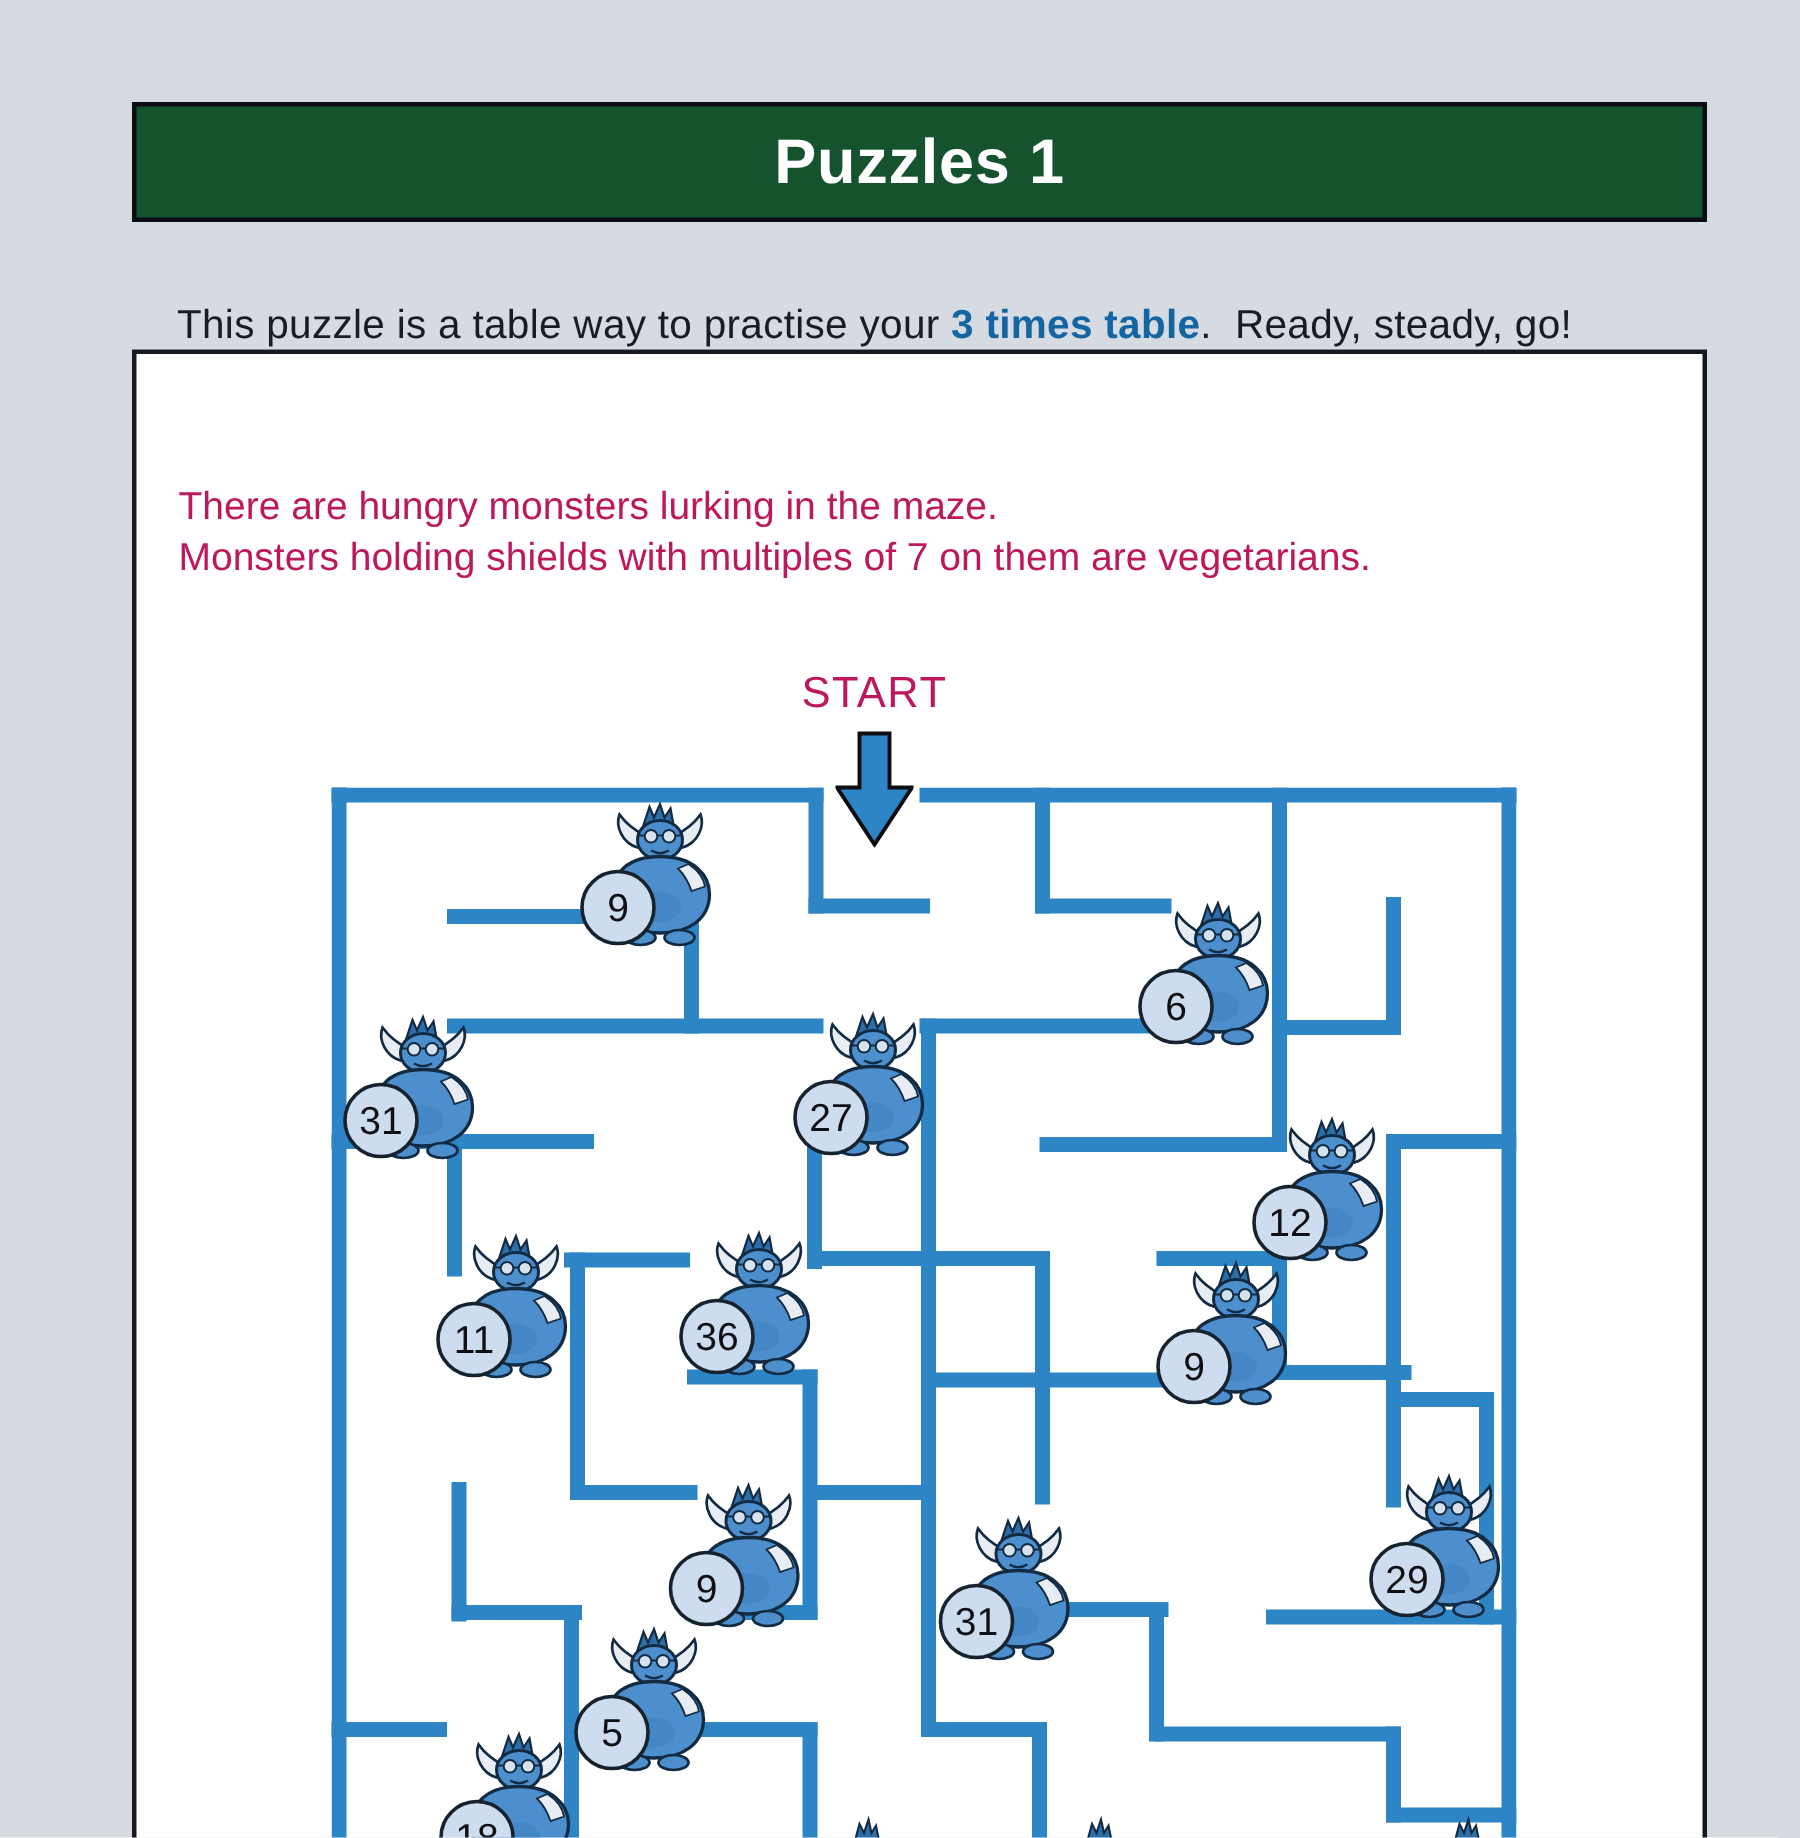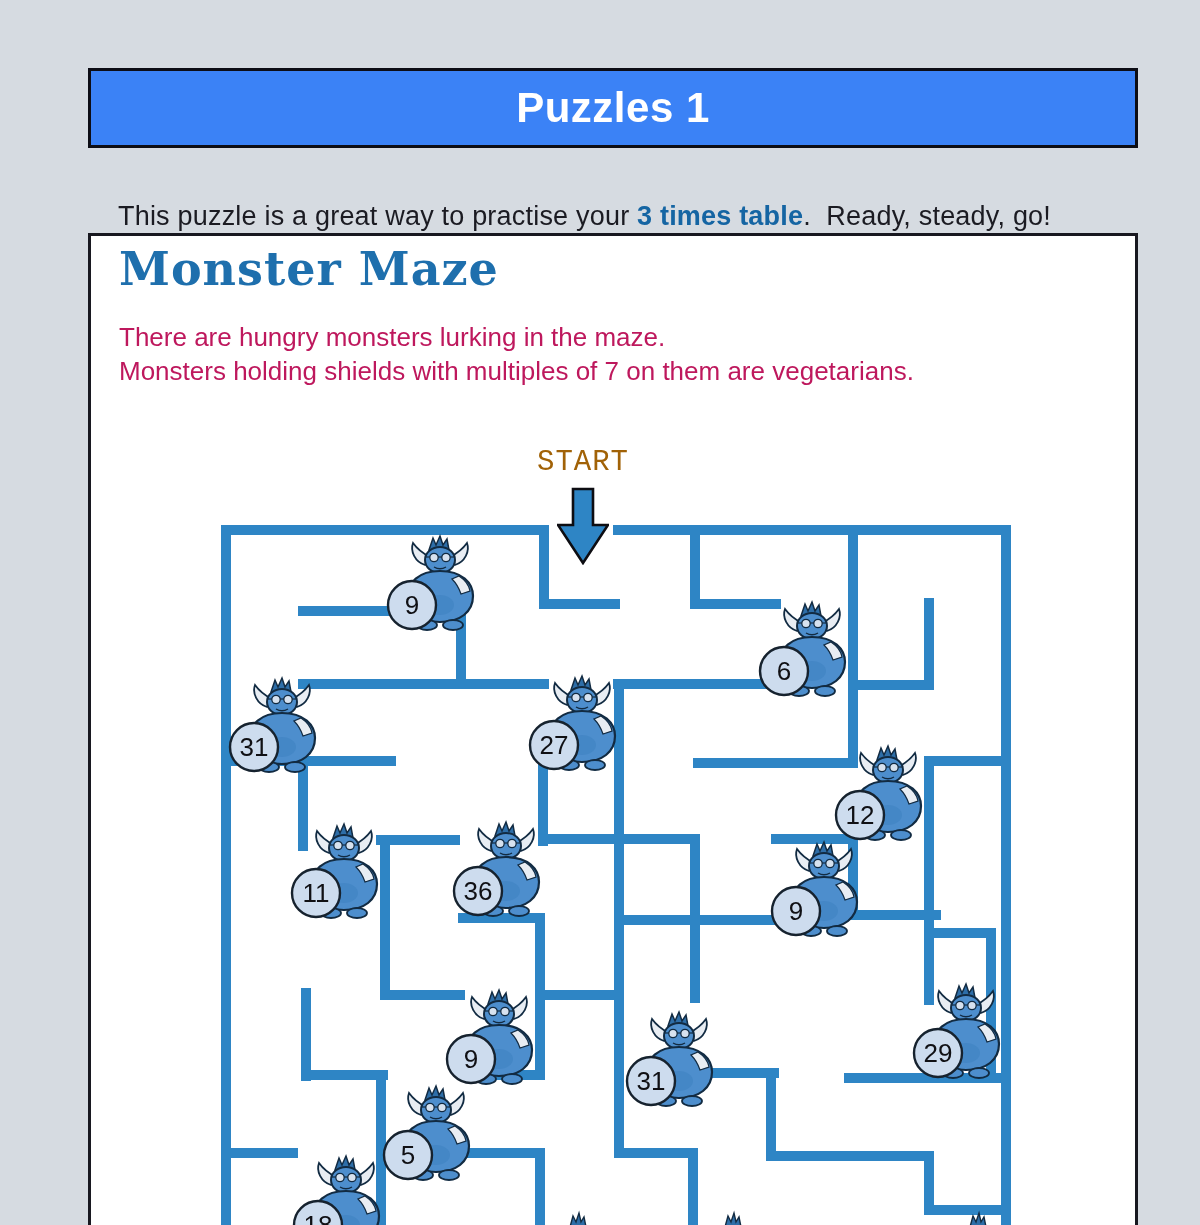--- a/index.html
+++ b/index.html
@@ -37,39 +37,38 @@
     font-size:46px; letter-spacing:1px;
   }
 
   .instructions {
     position:absolute; left:28px; top:84px; width:960px;
     font-size:26px; line-height:34px; color:#be185d;
   }
 
   .start-label {
     position:absolute; left:412px; top:210px; width:160px; text-align:center;
-    font-size:29px; letter-spacing:1px; color:#a16207;font-family:Liberation Mono, monospace;
+    font-size:29px; letter-spacing:1px; color:#be185d;
   }
   .start-arrow { position:absolute; left:466px; top:251px; }
   .maze-svg   { position:absolute; left:130px; top:289px; }
 </style>
 </head>
 <body>
 
 <div class="page">
 
-  <div class="header-bar" style="background: #3b82f6;">
+  <div class="header-bar" style="background: #14532d;">
     <span class="header-title" style="color: rgb(255, 255, 255);">Puzzles 1</span>
   </div>
 
-  <p class="intro"><span>This puzzle is a great way to practise your </span><span class="hl" style="color: rgb(21, 101, 163);">3 times table</span><span>.&nbsp; Ready, steady, go!</span></p>
+  <p class="intro"><span>This puzzle is a table way to practise your </span><span class="hl" style="color: rgb(21, 101, 163);">3 times table</span><span>.&nbsp; Ready, steady, go!</span></p>
 
   <div class="puzzle-box">
 
-    <h2 class="maze-title" style="color: rgb(30, 111, 173);">Monster Maze</h2>
 
     <div class="instructions">
       <div>There are hungry monsters lurking in the maze.</div>
       <div>Monsters holding shields with multiples of 7 on them are vegetarians.</div>
     </div>
 
     <div class="start-label">START</div>
 
     <svg class="start-arrow" width="52" height="78" viewBox="0 0 52 78">
       <polygon points="16,2 36,2 36,38 51,38 26,76 1,38 16,38" fill="#2e85c5" stroke="#0d0d12" stroke-width="2.6" stroke-linejoin="miter"></polygon>

